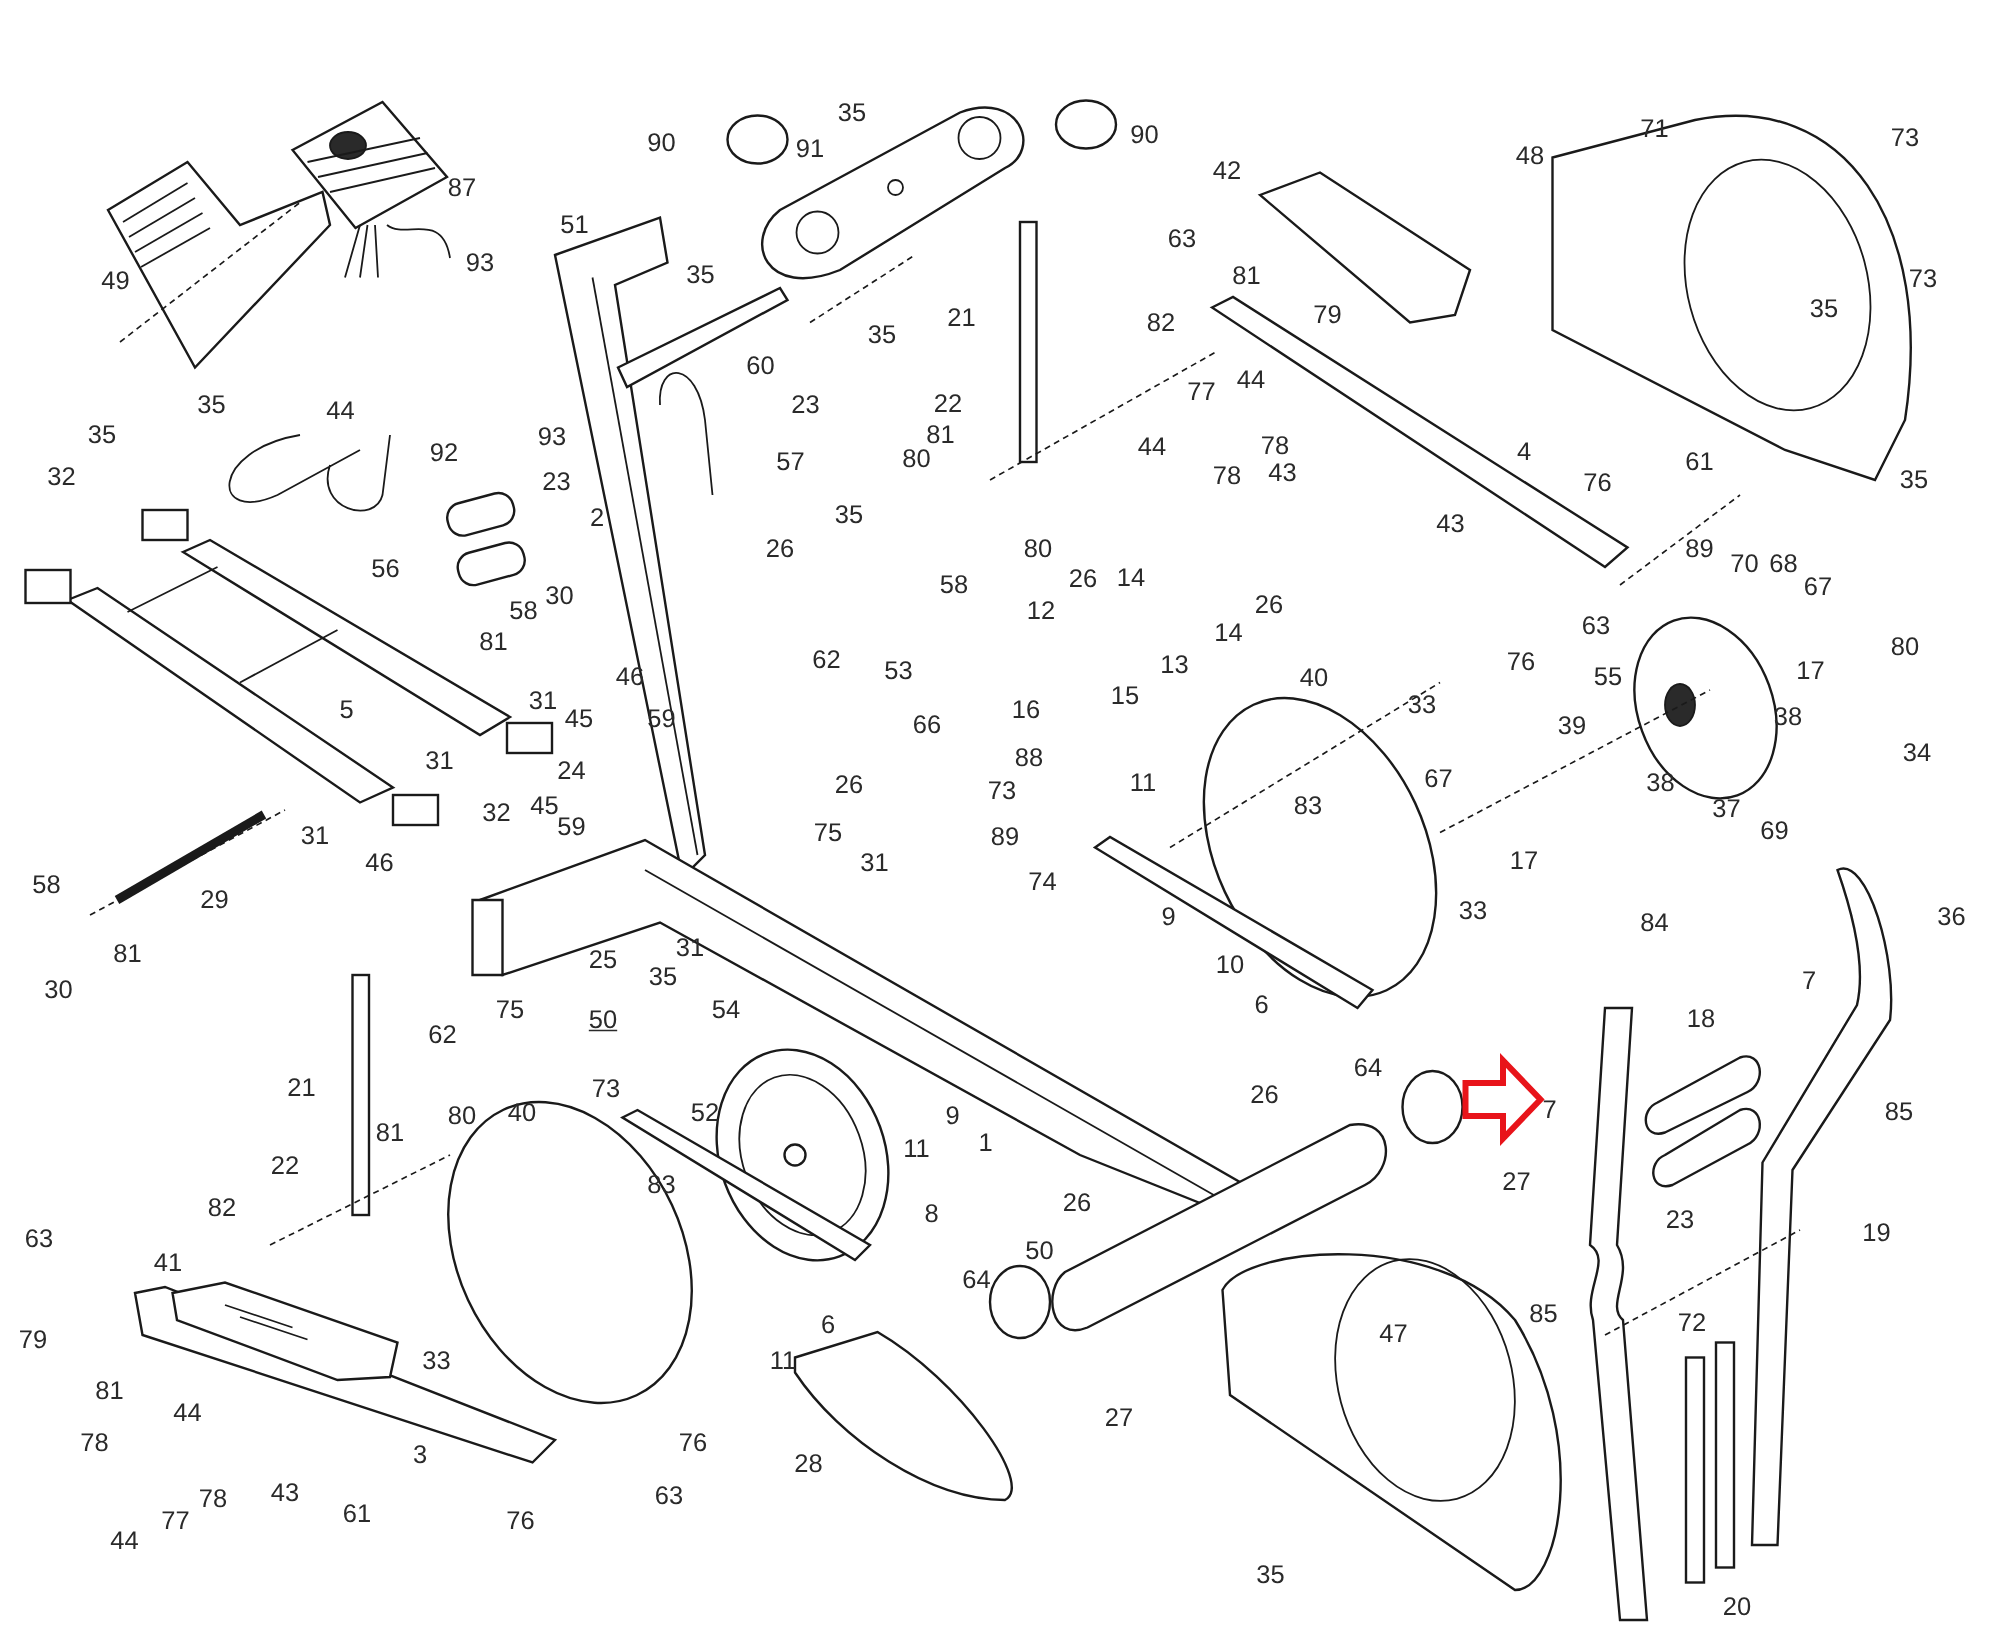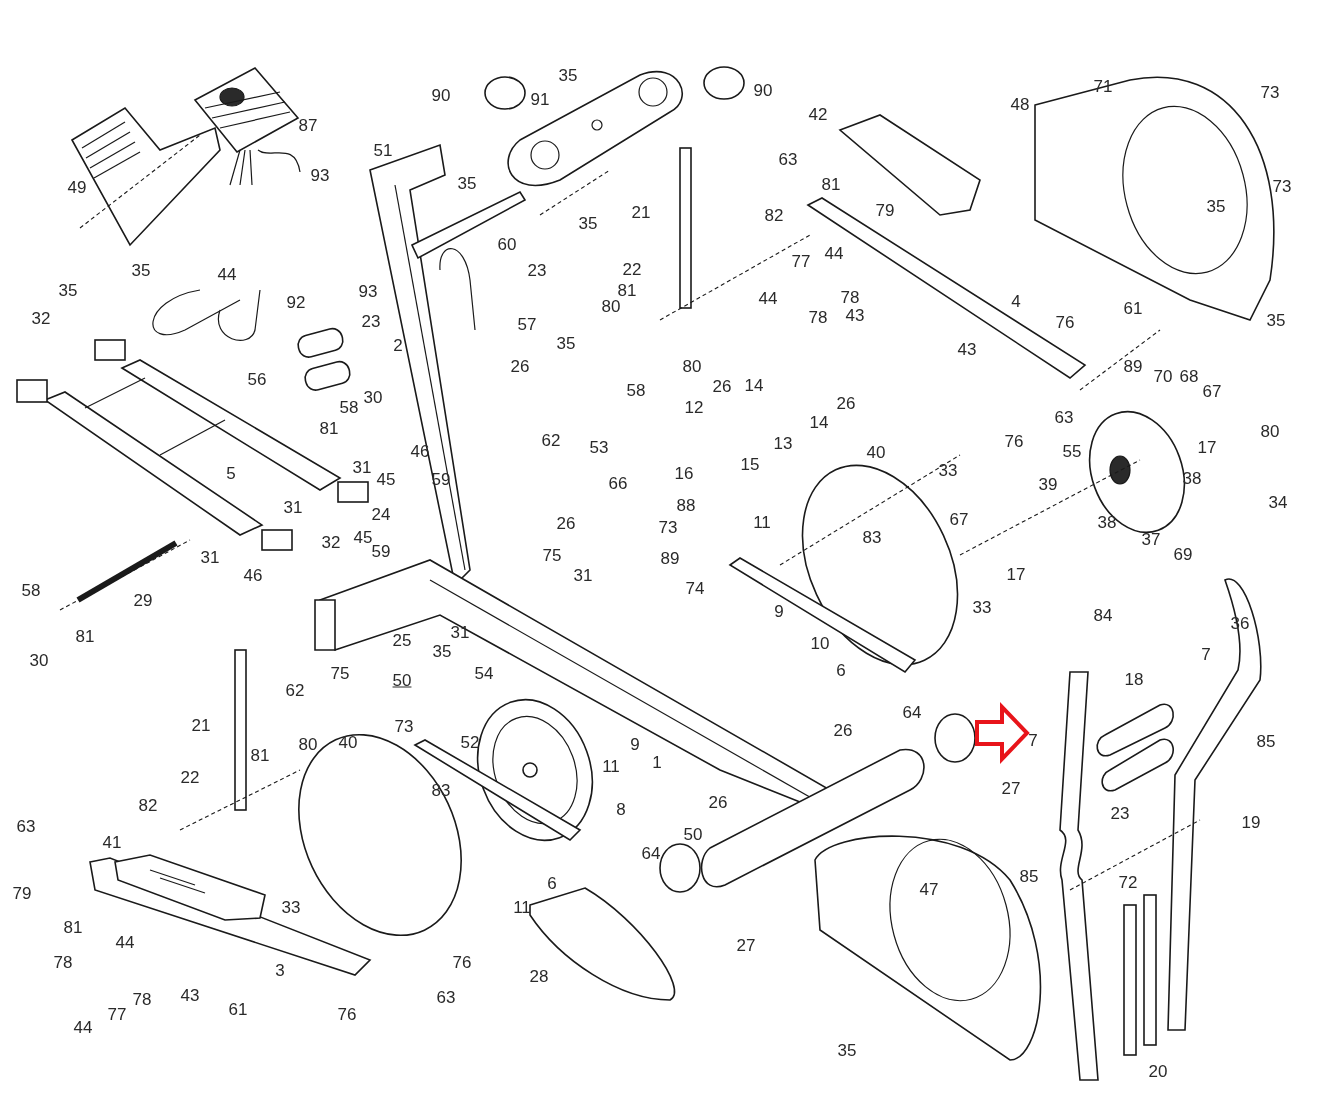--- a/index.html
+++ b/index.html
@@ -168,21 +168,21 @@
     <span class="lbl" style="left: 1282px; top: 186px;">73</span>
     <span class="lbl" style="left: 1216px; top: 206px;">35</span>
     <span class="lbl" style="left: 1276px; top: 320px;">35</span>
     <span class="lbl" style="left: 141px; top: 270px;">35</span>
     <span class="lbl" style="left: 68px; top: 290px;">35</span>
     <span class="lbl" style="left: 296px; top: 302px;">92</span>
     <span class="lbl" style="left: 368px; top: 291px;">93</span>
     <span class="lbl" style="left: 227px; top: 274px;">44</span>
     <span class="lbl" style="left: 507px; top: 244px;">60</span>
     <span class="lbl" style="left: 537px; top: 270px;">23</span>
-    <span class="lbl" style="left: 527px; top: 324px; text-align: center;">57</span>
+    <span class="lbl" style="left: 527px; top: 308px; text-align: center;">57</span>
     <span class="lbl" style="left: 566px; top: 343px;">35</span>
     <span class="lbl" style="left: 632px; top: 269px;">22</span>
     <span class="lbl" style="left: 627px; top: 290px;">81</span>
     <span class="lbl" style="left: 611px; top: 306px;">80</span>
     <span class="lbl" style="left: 801px; top: 261px;">77</span>
     <span class="lbl" style="left: 834px; top: 253px;">44</span>
     <span class="lbl" style="left: 850px; top: 297px;">78</span>
     <span class="lbl" style="left: 768px; top: 298px;">44</span>
     <span class="lbl" style="left: 818px; top: 317px;">78</span>
     <span class="lbl" style="left: 855px; top: 315px;">43</span>
@@ -241,21 +241,21 @@
     <span class="lbl" style="left: 872px; top: 537px;">83</span>
     <span class="lbl" style="left: 1048px; top: 484px;">39</span>
     <span class="lbl" style="left: 1107px; top: 522px;">38</span>
     <span class="lbl" style="left: 1151px; top: 539px;">37</span>
     <span class="lbl" style="left: 959px; top: 519px;">67</span>
     <span class="lbl" style="left: 1016px; top: 574px;">17</span>
     <span class="lbl" style="left: 982px; top: 607px;">33</span>
     <span class="lbl" style="left: 1183px; top: 554px;">69</span>
     <span class="lbl" style="left: 1278px; top: 502px;">34</span>
     <span class="lbl" style="left: 1103px; top: 615px;">84</span>
-    <span class="lbl" style="left: 1240px; top: 611px; margin-top: 12px;">36</span>
+    <span class="lbl" style="left: 1301px; top: 611px;">36</span>
     <span class="lbl" style="left: 331px; top: 542px;">32</span>
     <span class="lbl" style="left: 363px; top: 537px;">45</span>
     <span class="lbl" style="left: 381px; top: 551px;">59</span>
     <span class="lbl" style="left: 210px; top: 557px;">31</span>
     <span class="lbl" style="left: 253px; top: 575px;">46</span>
     <span class="lbl" style="left: 402px; top: 640px;">25</span>
     <span class="lbl" style="left: 31px; top: 590px;">58</span>
     <span class="lbl" style="left: 143px; top: 600px;">29</span>
     <span class="lbl" style="left: 85px; top: 636px;">81</span>
     <span class="lbl" style="left: 39px; top: 660px;">30</span>

